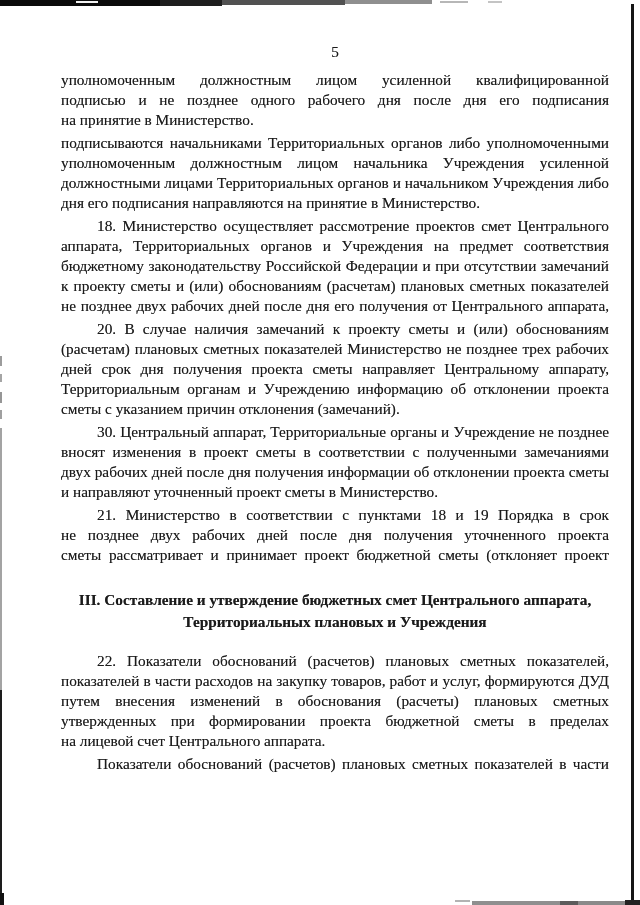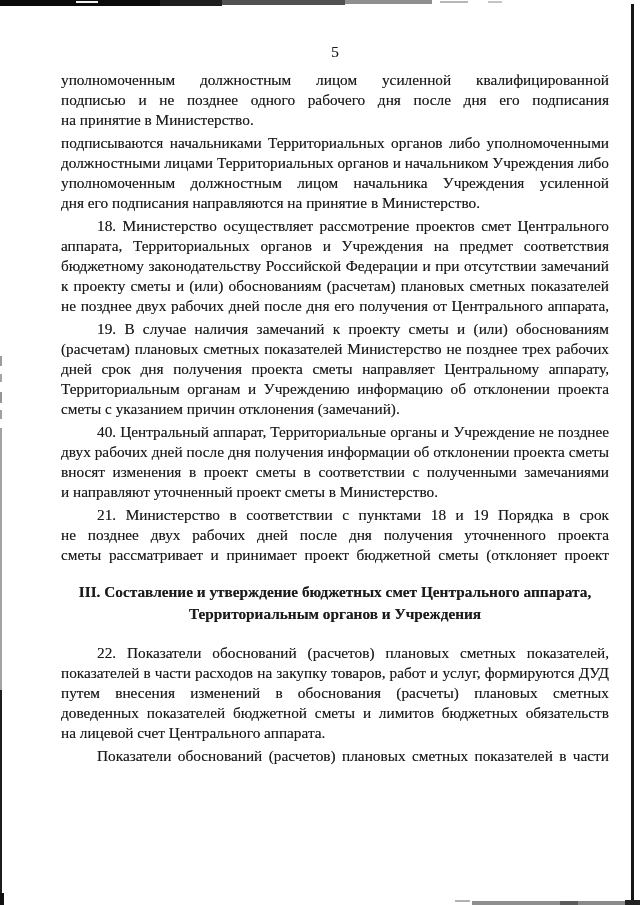--- a/index.html
+++ b/index.html
@@ -60,21 +60,21 @@
   .line {
     text-align: justify;
     text-align-last: justify;
     white-space: normal;
     height: 20px;
     overflow: hidden;
   }
   .line.last { text-align-last: left; }
   .line.indent { text-indent: 36px; }
   .heading {
-    margin-top: 16px;
+    margin-top: 24px;
     margin-bottom: 18px;
     font-weight: bold;
     text-align: center;
     line-height: 22px;
   }
   .heading-line { height: 22px; }
 </style>
 </head>
 <body>
 
@@ -107,58 +107,58 @@
   <div class="doc">
     <div class="page-number">5</div>
     <div id="blocks">
         <div class="para">
           <div class="line">уполномоченным должностным лицом усиленной квалифицированной электронной</div>
           <div class="line">подписью и не позднее одного рабочего дня после дня его подписания направляется</div>
           <div class="line last">на принятие в Министерство.</div>
         </div>
         <div class="para">
           <div class="line">подписываются начальниками Территориальных органов либо уполномоченными</div>
+          <div class="line">уполномоченным должностным лицом начальника Учреждения усиленной</div>
           <div class="line">должностными лицами Территориальных органов и начальником Учреждения либо</div>
-          <div class="line">уполномоченным должностным лицом начальника Учреждения усиленной</div>
           <div class="line last">дня его подписания направляются на принятие в Министерство.</div>
         </div>
         <div class="para">
           <div class="line indent">18. Министерство осуществляет рассмотрение проектов смет Центрального</div>
           <div class="line">аппарата, Территориальных органов и Учреждения на предмет соответствия</div>
           <div class="line">бюджетному законодательству Российской Федерации и при отсутствии замечаний</div>
           <div class="line">к проекту сметы и (или) обоснованиям (расчетам) плановых сметных показателей</div>
           <div class="line">не позднее двух рабочих дней после дня его получения от Центрального аппарата,</div>
         </div>
         <div class="para">
-          <div class="line indent">19. В случае наличия замечаний к проекту сметы и (или) обоснованиям</div>
+          <div class="line indent">20. В случае наличия замечаний к проекту сметы и (или) обоснованиям</div>
           <div class="line">(расчетам) плановых сметных показателей Министерство не позднее трех рабочих</div>
           <div class="line">дней срок дня получения проекта сметы направляет Центральному аппарату,</div>
           <div class="line">Территориальным органам и Учреждению информацию об отклонении проекта</div>
           <div class="line last">сметы с указанием причин отклонения (замечаний).</div>
         </div>
         <div class="para">
-          <div class="line indent">40. Центральный аппарат, Территориальные органы и Учреждение не позднее</div>
+          <div class="line indent">30. Центральный аппарат, Территориальные органы и Учреждение не позднее</div>
+          <div class="line">вносят изменения в проект сметы в соответствии с полученными замечаниями</div>
           <div class="line">двух рабочих дней после дня получения информации об отклонении проекта сметы</div>
-          <div class="line">вносят изменения в проект сметы в соответствии с полученными замечаниями</div>
           <div class="line last">и направляют уточненный проект сметы в Министерство.</div>
         </div>
         <div class="para">
           <div class="line indent">21. Министерство в соответствии с пунктами 18 и 19 Порядка в срок</div>
           <div class="line">не позднее двух рабочих дней после дня получения уточненного проекта бюджетной</div>
           <div class="line">сметы рассматривает и принимает проект бюджетной сметы (отклоняет проект</div>
         </div>
         <div class="heading">
           <div class="heading-line">III. Составление и утверждение бюджетных смет Центрального аппарата,</div>
-          <div class="heading-line">Территориальным органов и Учреждения</div>
+          <div class="heading-line">Территориальных плановых и Учреждения</div>
         </div>
         <div class="para">
           <div class="line indent">22. Показатели обоснований (расчетов) плановых сметных показателей, кроме</div>
           <div class="line">показателей в части расходов на закупку товаров, работ и услуг, формируются ДУД</div>
           <div class="line">путем внесения изменений в обоснования (расчеты) плановых сметных показателей,</div>
-          <div class="line">доведенных показателей бюджетной сметы и лимитов бюджетных обязательств</div>
+          <div class="line">утвержденных при формировании проекта бюджетной сметы в пределах</div>
           <div class="line last">на лицевой счет Центрального аппарата.</div>
         </div>
         <div class="para">
           <div class="line indent">Показатели обоснований (расчетов) плановых сметных показателей в части</div>
         </div>
       </div>
   </div>
 
 </div>
 

